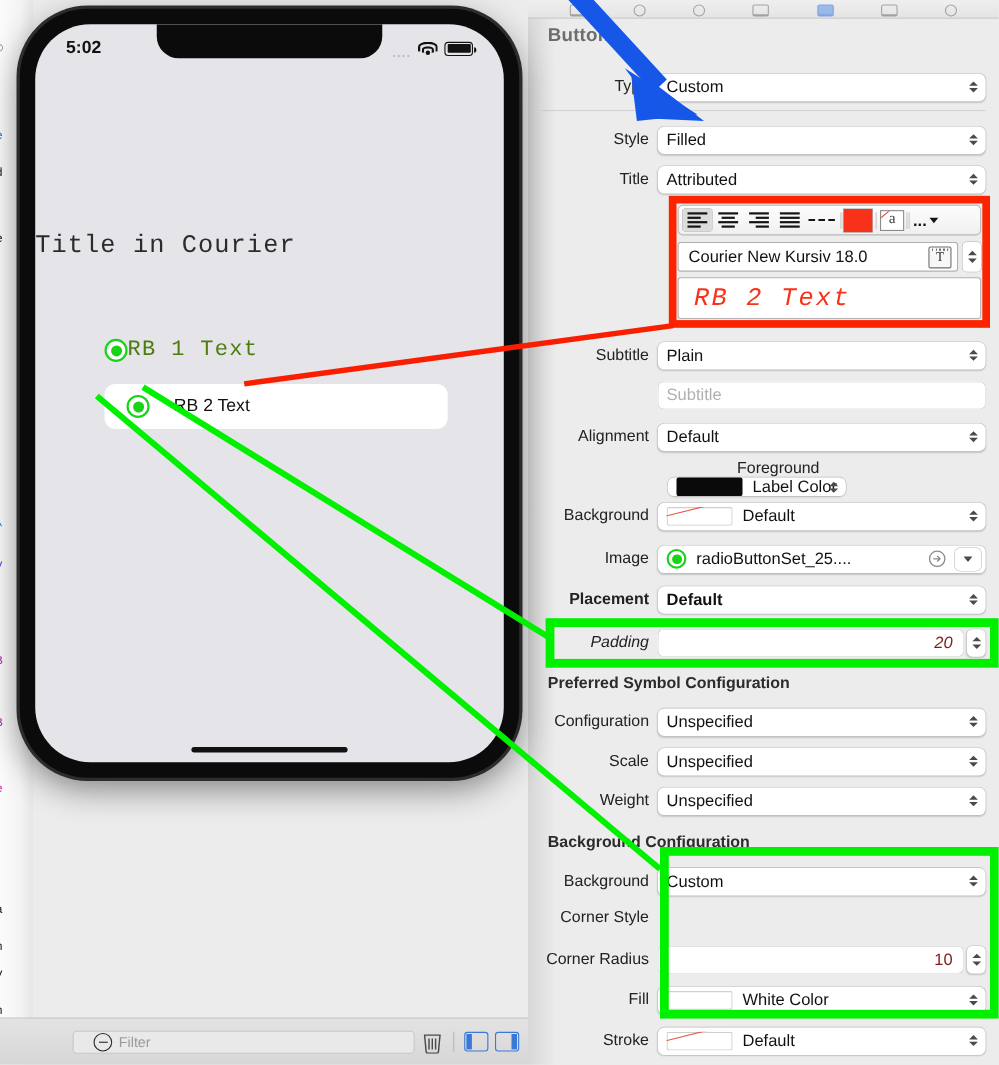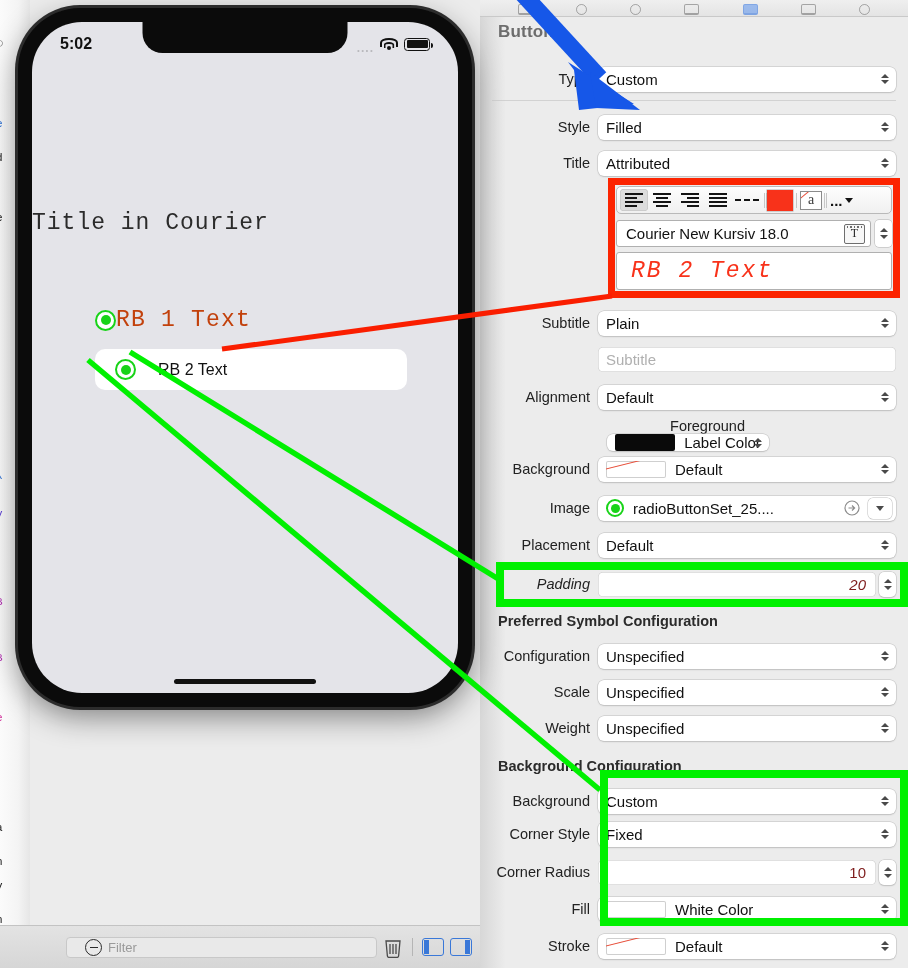--- a/index.html
+++ b/index.html
@@ -86,21 +86,21 @@
   #app-title{
     position:absolute; top:188px; left:0; right:0; text-align:left;
     font-family:"Liberation Mono", monospace; font-size:23px; color:#2b2b2b;
     letter-spacing:1px;
   }
   #rb1{
     position:absolute; top:285px; left:63px;
     display:flex; align-items:center; gap:0px;
   }
   #rb1 .lbl{
-    font-family:"Liberation Mono", monospace; font-size:23px; color:#c2410c;
+    font-family:"Liberation Mono", monospace; font-size:20px; color:#4d7c0f;
     letter-spacing:1.2px;
   }
   #rb2{
     position:absolute; top:327px; left:63px; width:312px; height:41px;
     background:#fff; border-radius:10px;
     display:flex; align-items:center; gap:22px; padding-left:20px;
   }
   #rb2 .lbl{ font-size:16px; color:#111; }
   .radio{
     width:21px;height:21px;border-radius:50%;
@@ -440,21 +440,21 @@
       <svg width="16" height="16" viewBox="0 0 16 16" style="position:absolute;right:36px;top:50%;transform:translateY(-50%);">
         <circle cx="8" cy="8" r="7" fill="none" stroke="#8c8c8c" stroke-width="1.2"></circle>
         <path d="M4.5 8 h6 M8 5.5 l2.6 2.5 -2.6 2.5" fill="none" stroke="#8c8c8c" stroke-width="1.2"></path>
       </svg>
       <span style="position:absolute;right:4px;top:2px;bottom:2px;width:24px;background:#fff;border-radius:5px;box-shadow:0 0 0 .5px #bdbdbd;display:flex;align-items:center;justify-content:center;">
         <i class="ar-dn" style="border-top-width:5px;border-left-width:4.5px;border-right-width:4.5px;"></i>
       </span>
     </span>
   </div>
 
-  <div class="row" style="top:530px;">
+  <div class="row" style="top:530px;font-weight:bold;">
     <span class="lab">Placement</span>
     <span class="pop">
       <span>Default</span>
       <span class="stepper">
           <i class="ar-up"></i>
           <i class="ar-dn"></i>
         </span>
     </span>
   </div>
 
@@ -510,27 +510,20 @@
       <span>Custom</span>
       <span class="stepper">
           <i class="ar-up"></i>
           <i class="ar-dn"></i>
         </span>
     </span>
   </div>
 
   <div class="row" style="top:819px;">
     <span class="lab">Corner Style</span>
-    <span class="pop">
-      <span>Fixed</span>
-      <span class="stepper">
-          <i class="ar-up"></i>
-          <i class="ar-dn"></i>
-        </span>
-    </span>
   </div>
 
   <div class="row" style="top:857px;">
     <span class="lab">Corner Radius</span>
     <span class="txtfield num" style="margin-right:3px;">10</span>
     <span class="ext-step">
         <i class="ar-up"></i>
         <i class="ar-dn"></i>
       </span>
   </div>

